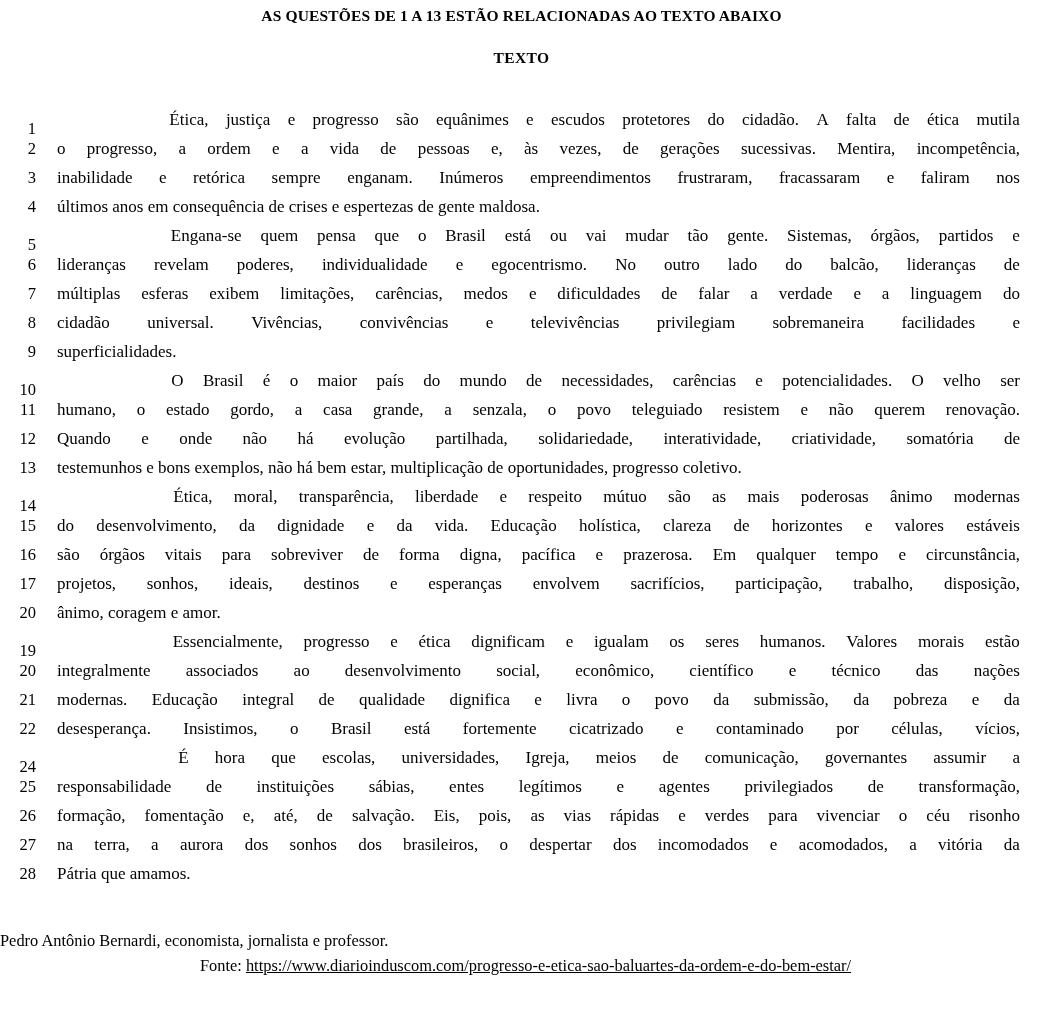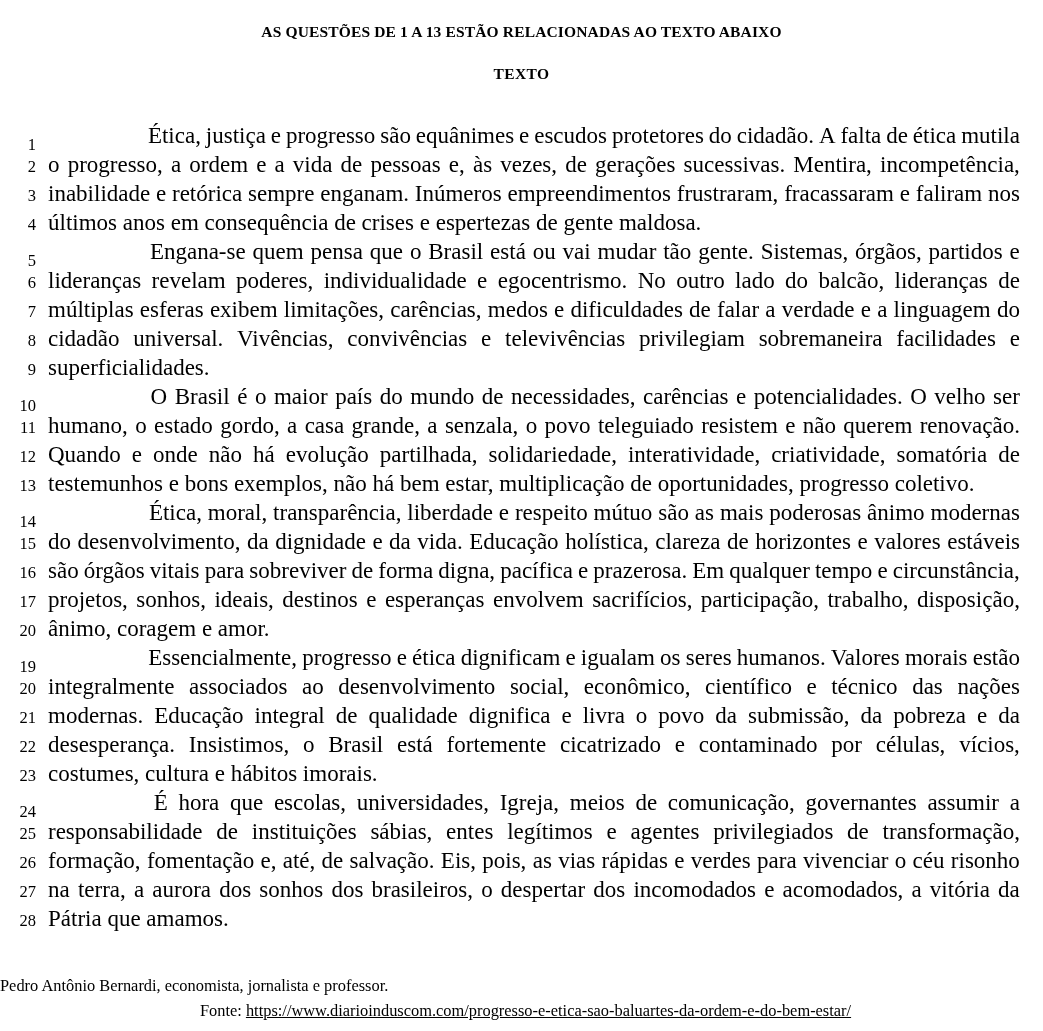--- a/index.html
+++ b/index.html
@@ -19,21 +19,21 @@
 
   .page {
     width: 1043px;
     height: 1031px;
     position: relative;
     box-sizing: border-box;
   }
 
   
   .heading-block {
-    padding-top: 22px;
+    padding-top: 6px;
   }
   .main-heading {
     font-weight: bold;
     font-size: 15.5px;
     letter-spacing: 0.15px;
     text-align: center;
     width: 1010px;
     margin: 0 auto;
     line-height: 20px;
   }
@@ -65,23 +65,23 @@
     min-width: 36px;
     text-align: right;
     font-size: 16.5px;
     line-height: 29px;
     font-family: "Liberation Serif", "DejaVu Serif", serif;
     padding-right: 0px;
   }
 
   .line-text {
     flex: 1 1 auto;
-    margin-left: 12px;
+    margin-left: 21px;
     margin-right: 23px;
-    font-size: 23px;
+    font-size: 17px;
     line-height: 29px;
     white-space: nowrap;
     position: relative;
     height: 29px;
   }
 
   
   .just {
     display: flex;
     justify-content: space-between;
@@ -529,26 +529,20 @@
             <span class="w">cicatrizado</span>
             <span class="w">e</span>
             <span class="w">contaminado</span>
             <span class="w">por</span>
             <span class="w">células,</span>
             <span class="w">vícios,</span>
           </div>
         </div>
       </div>
       <div class="line-row">
-        <div class="line-no">23</div>
-        <div class="line-text">
-          <div class="flush">costumes, cultura e hábitos imorais.</div>
-        </div>
-      </div>
-      <div class="line-row">
         <div class="line-no">24</div>
         <div class="line-text">
           <div class="just indent">
             <span class="w">É</span>
             <span class="w">hora</span>
             <span class="w">que</span>
             <span class="w">escolas,</span>
             <span class="w">universidades,</span>
             <span class="w">Igreja,</span>
             <span class="w">meios</span>

